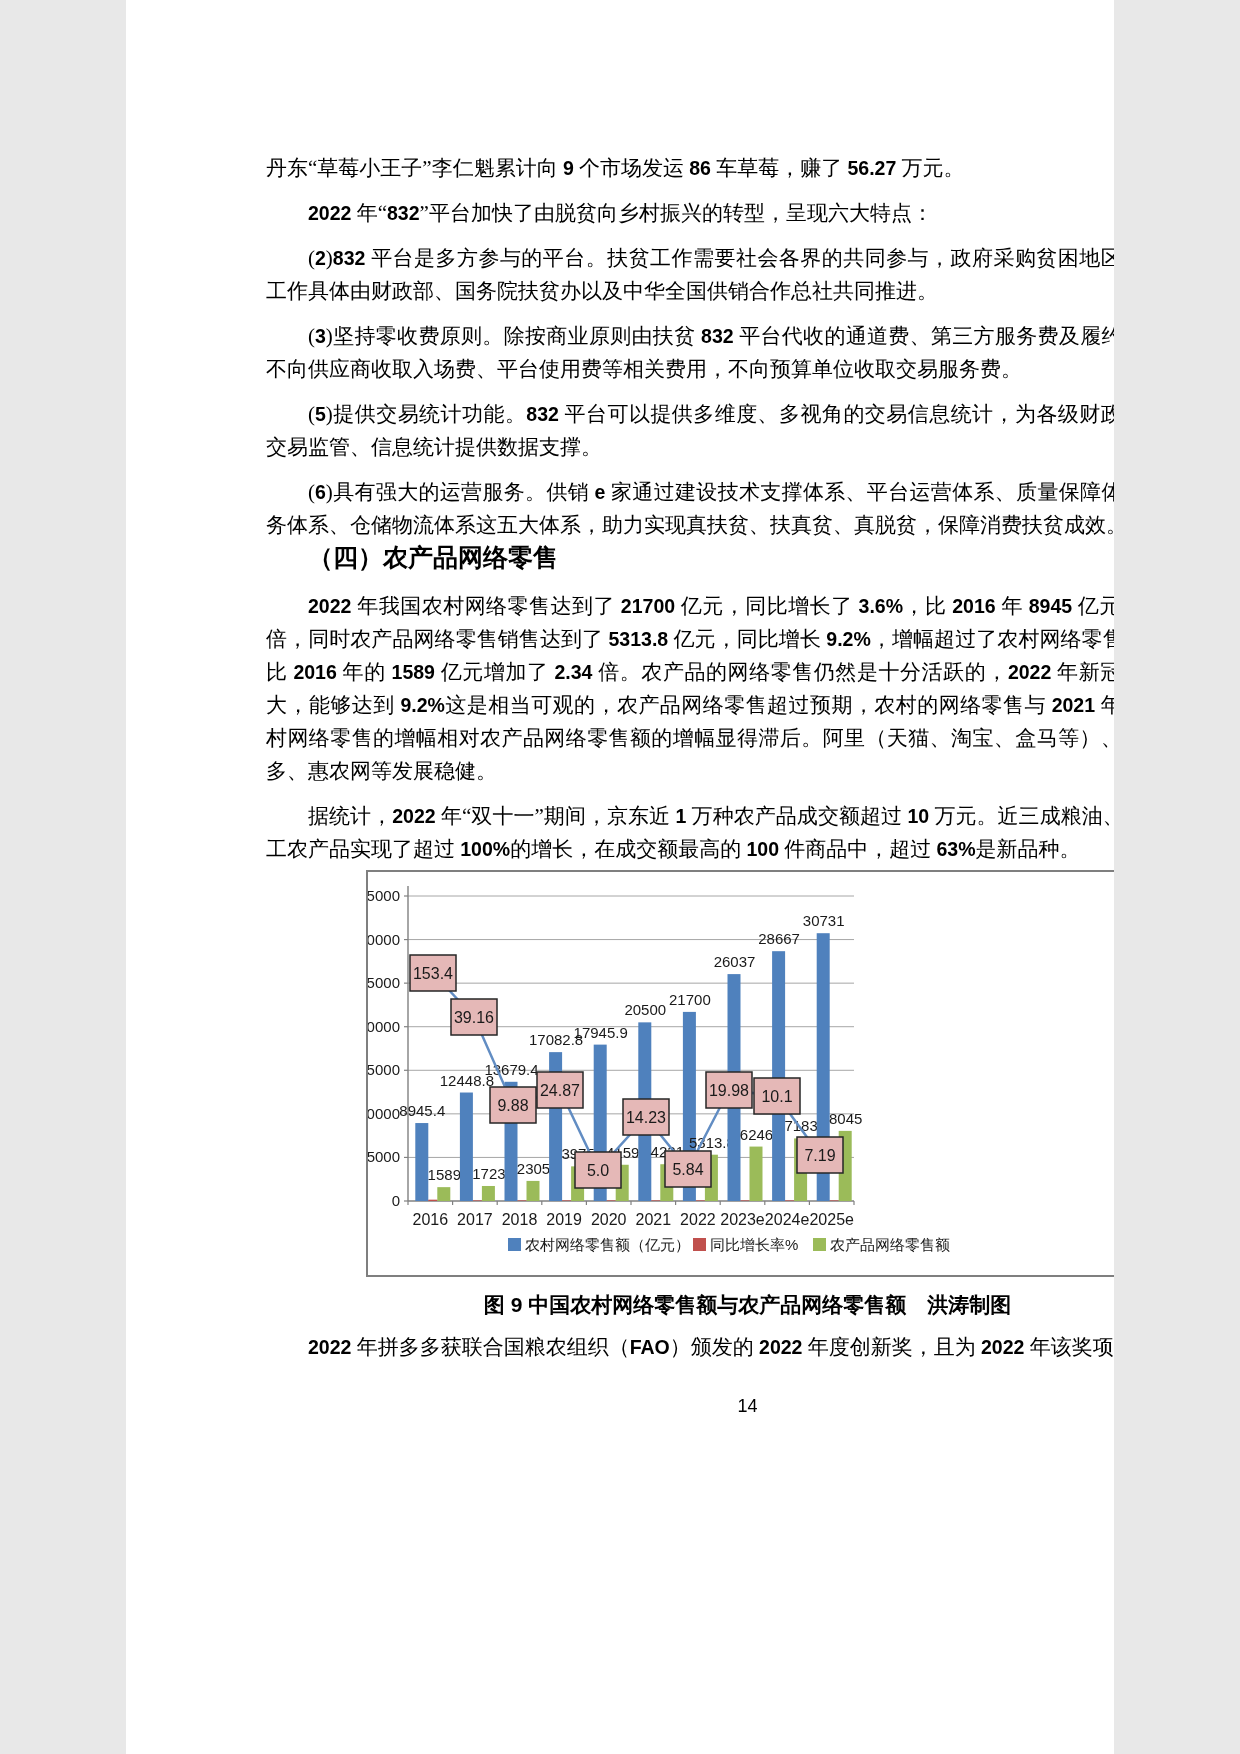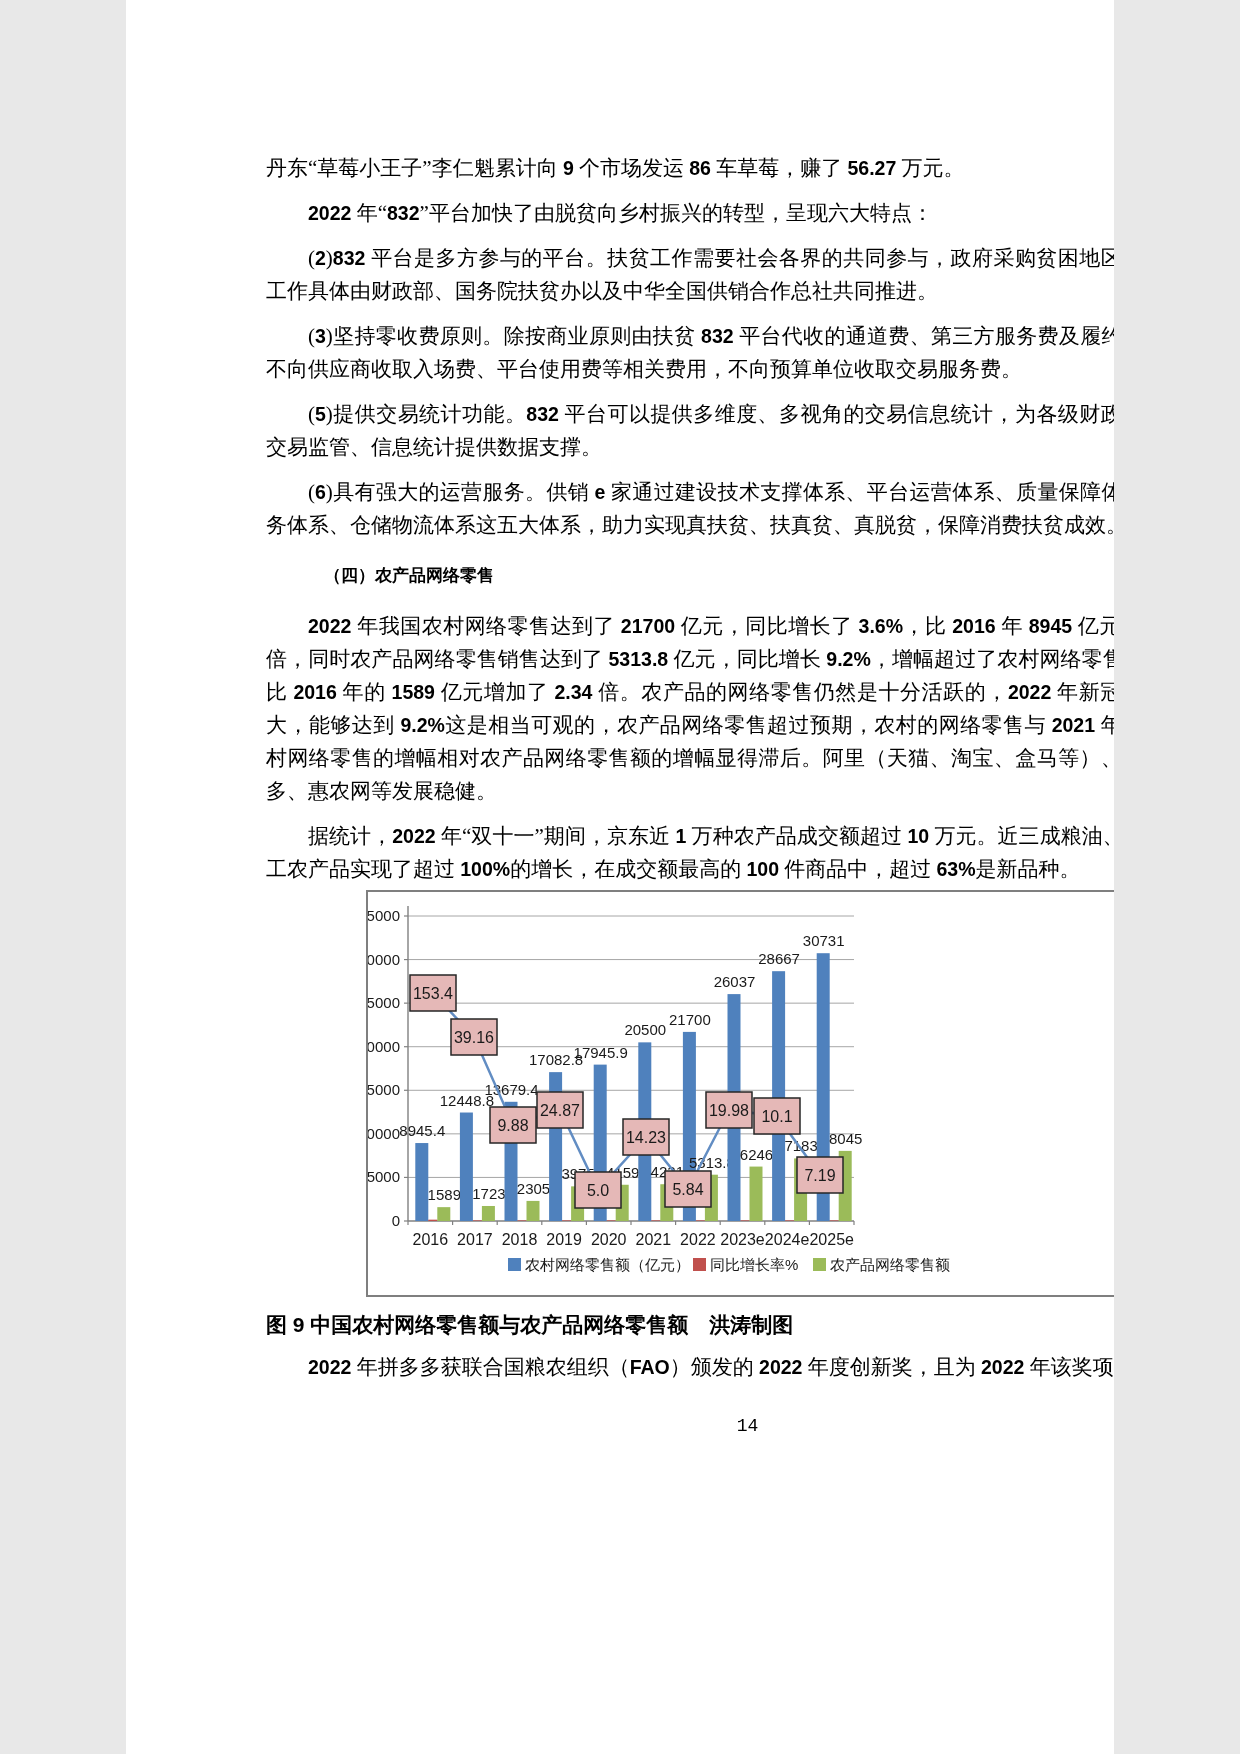--- a/index.html
+++ b/index.html
@@ -7,33 +7,33 @@
     width:988px;height:1754px;background:#ffffff;position:relative;
     margin:0 auto;font-family:"Liberation Serif",serif;color:#000;overflow:hidden;
   }
   .content{position:absolute;left:140px;top:152px;width:963px;}
   .para{margin:0;font-size:21px;line-height:33px;text-align:justify;}
   .para.indent{text-indent:42px;margin-top:12px;}
   .para b, .closing b{
     font-family:"Liberation Sans",sans-serif;font-weight:bold;font-size:0.93em;
   }
   .section-heading{
-    margin:16px;font-size:17px;line-height:36px;font-weight:bold;text-indent:42px;
-    font-family:Liberation Serif, serif;
+    margin:0;font-size:25px;line-height:36px;font-weight:bold;text-indent:42px;
+    font-family:Liberation Mono, monospace;
   }
   .figure{margin-top:4px;}
   .chartbox{
     margin-left:100px;width:764px;height:403px;border:2px solid #7f7f7f;background:#fff;
   }
   .caption{
-    margin-top:14px;font-size:21px;font-weight:bold;
+    margin-top:14px;text-align:center;font-size:21px;font-weight:bold;
     font-family:"Liberation Sans",sans-serif;
   }
   .closing{margin-top:12px;}
-  .pageno{margin-top:32px;text-align:center;font-size:18px;font-family:Liberation Mono, monospace;}
+  .pageno{margin-top:32px;text-align:center;font-size:18px;font-family:Liberation Sans, sans-serif;}
   svg text{font-family:"Liberation Sans",sans-serif;fill:#1a1a1a;}
 </style>
 </head>
 <body>
 
 <div class="page">
   <div class="content">
 
     <div id="paras-top">
         <p class="para">丹东“草莓小王子”李仁魁累计向 <b>9</b> 个市场发运 <b>86</b> 车草莓，赚了 <b>56.27</b> 万元。</p>

